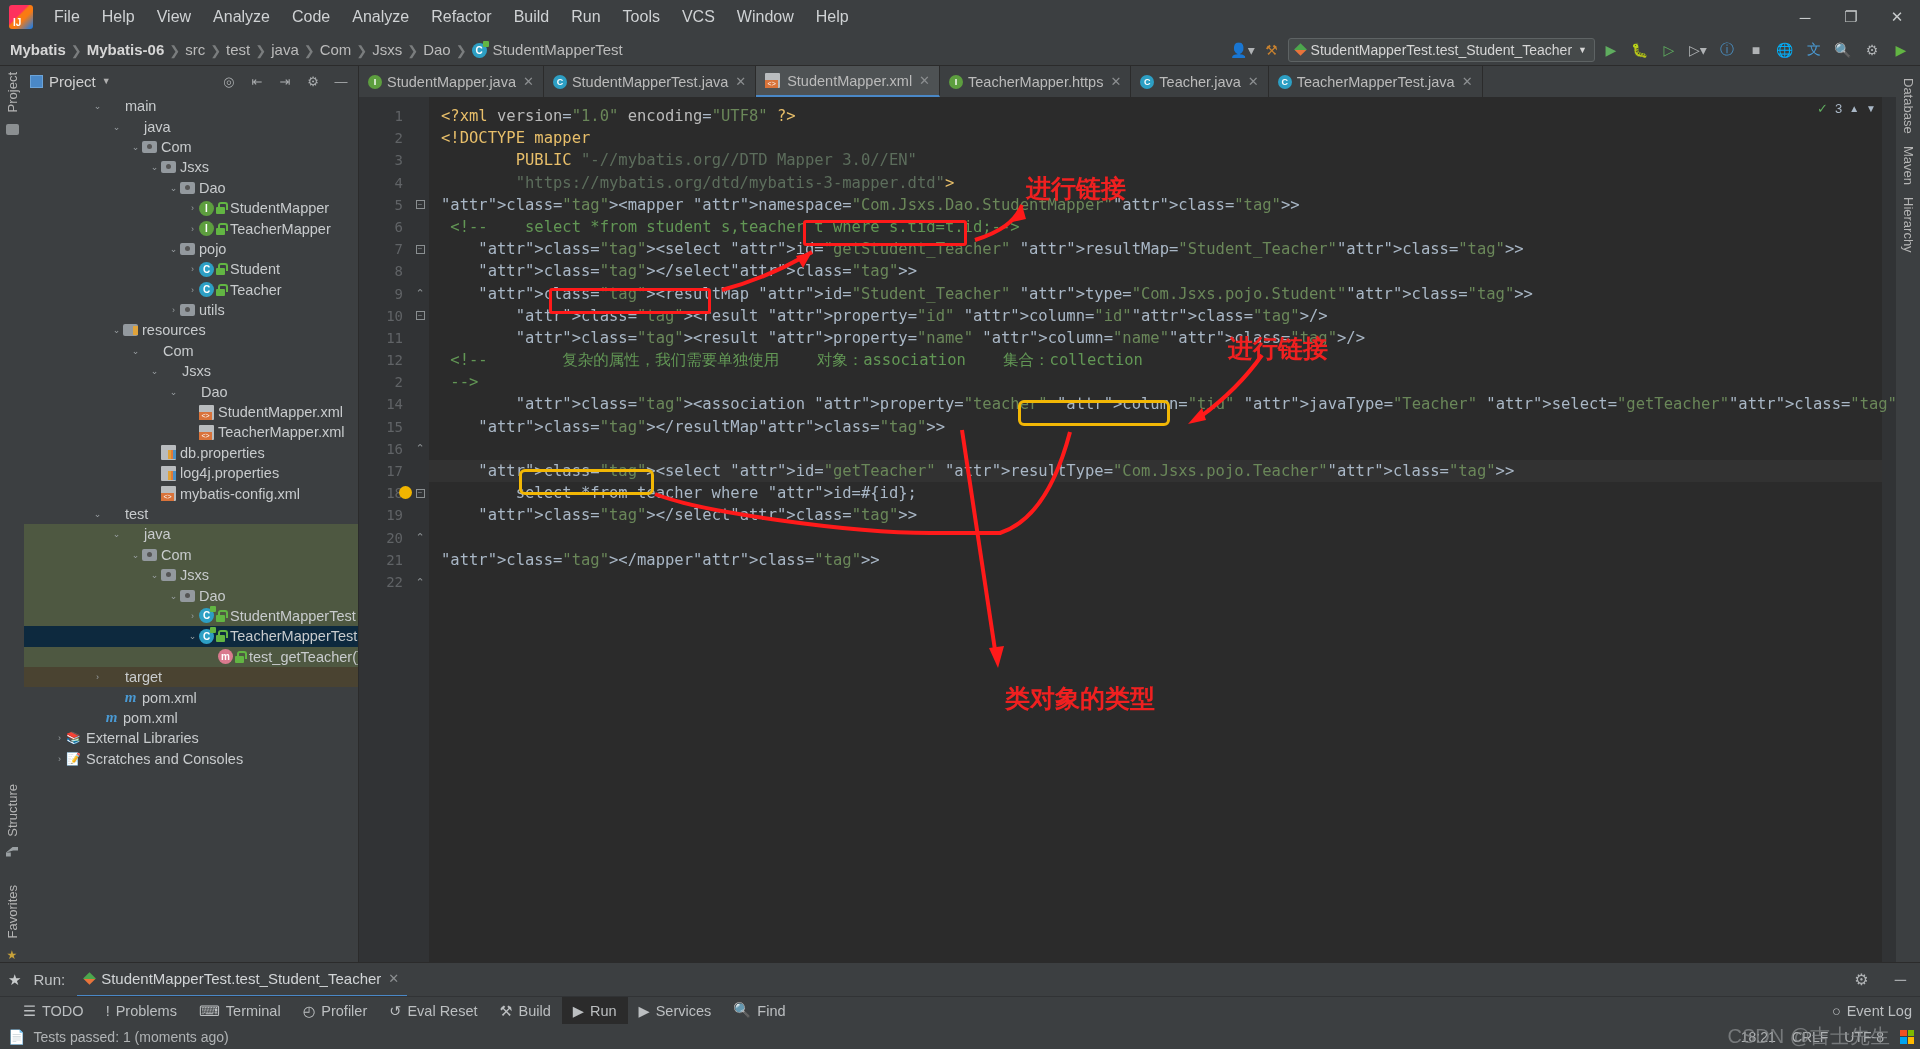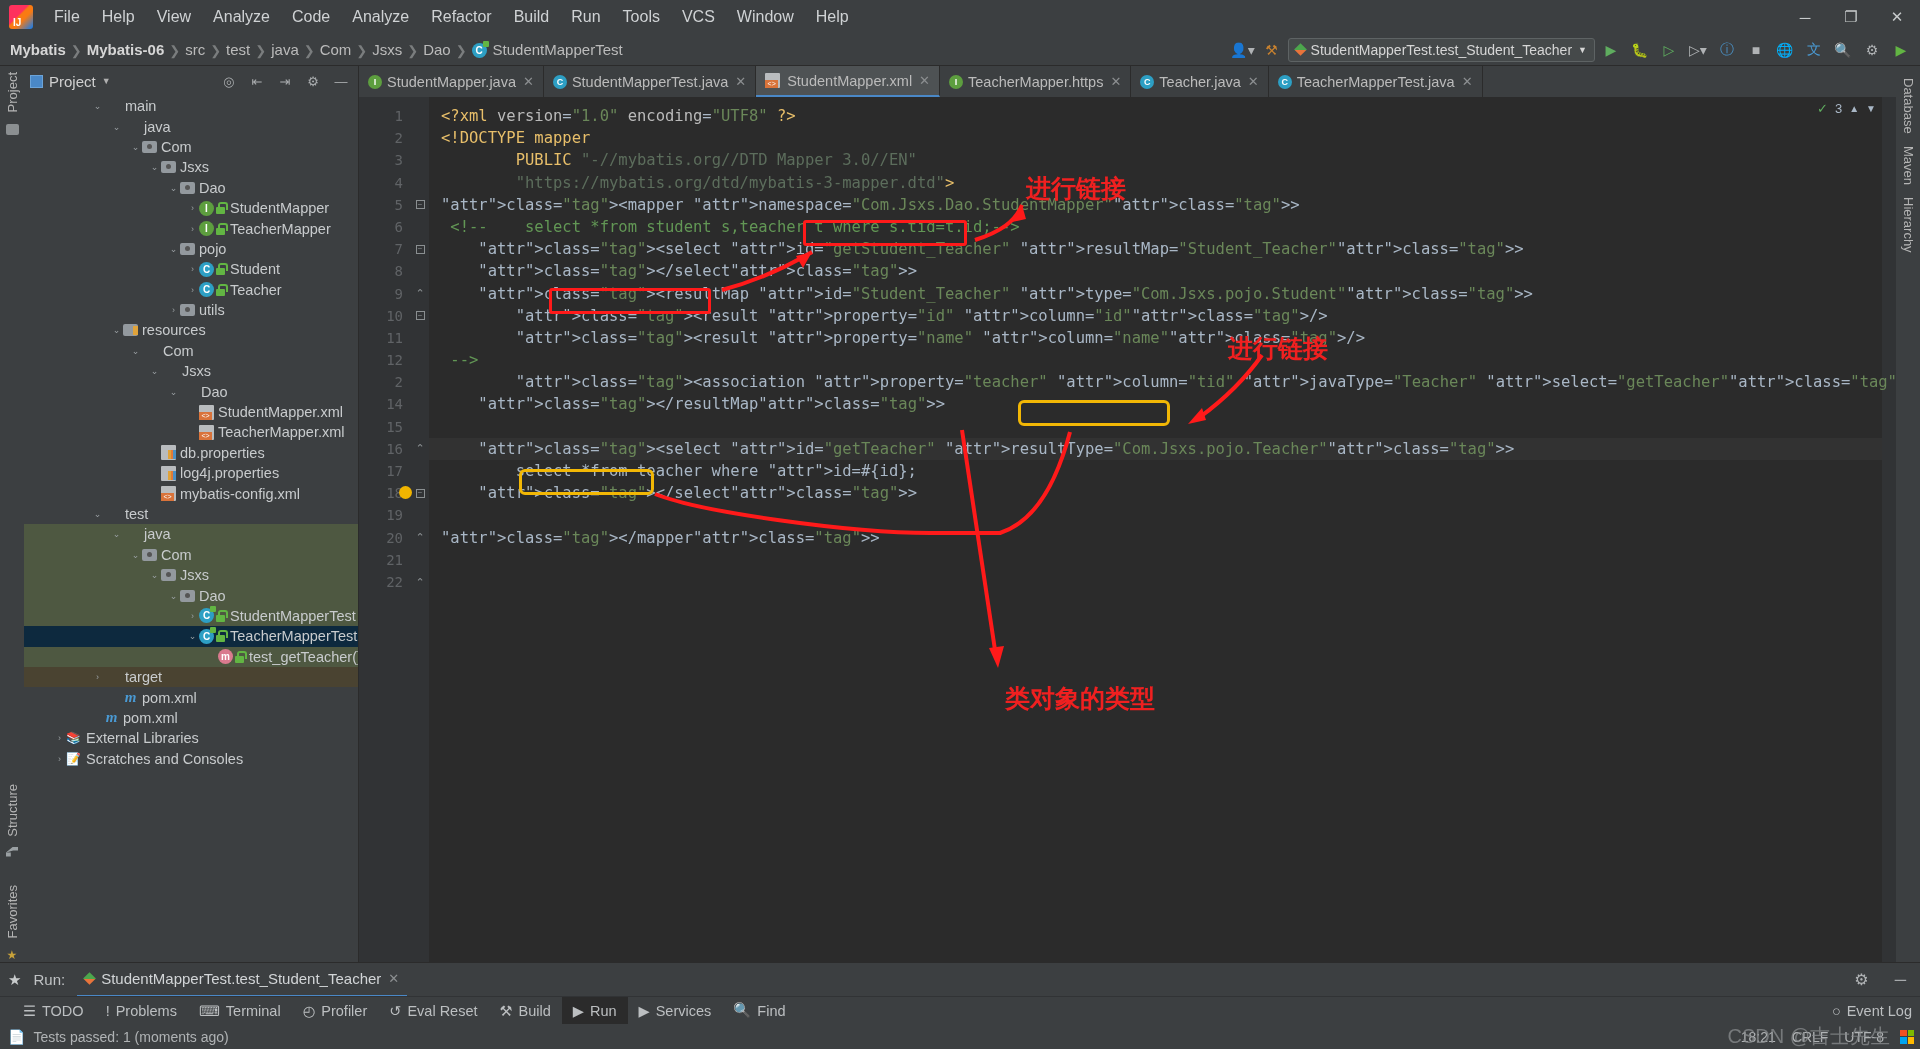--- a/index.html
+++ b/index.html
@@ -554,20 +554,21 @@
           <div class="cl"><span class="doct">&lt;!DOCTYPE mapper</span></div>
           <div class="cl"><span class="plain">        </span><span class="doct">PUBLIC </span><span class="url">"-//mybatis.org//DTD Mapper 3.0//EN"</span></div>
           <div class="cl"><span class="plain">        </span><span class="url">"https://mybatis.org/dtd/mybatis-3-mapper.dtd"</span><span class="doct">&gt;</span></div>
           <div class="cl"><span <span="" class="&lt;span">"attr"</span>&gt;class=<span class="str">"tag"</span>&gt;&lt;mapper <span class="&lt;span">"attr"</span>&gt;namespace=<span class="str">"Com.Jsxs.Dao.StudentMapper"</span><span <span="" class="&lt;span">"attr"</span>&gt;class=<span class="str">"tag"</span>&gt;&gt;</div>
           <div class="cl"><span class="cmt"> &lt;!--    select *from student s,teacher t where s.tid=t.id;--&gt;</span></div>
           <div class="cl">    <span <span="" class="&lt;span">"attr"</span>&gt;class=<span class="str">"tag"</span>&gt;&lt;select <span class="&lt;span">"attr"</span>&gt;id=<span class="str">"getStudent_Teacher"</span> <span class="&lt;span">"attr"</span>&gt;resultMap=<span class="str">"Student_Teacher"</span><span <span="" class="&lt;span">"attr"</span>&gt;class=<span class="str">"tag"</span>&gt;&gt;</div>
           <div class="cl">    <span <span="" class="&lt;span">"attr"</span>&gt;class=<span class="str">"tag"</span>&gt;&lt;/select<span <span="" class="&lt;span">"attr"</span>&gt;class=<span class="str">"tag"</span>&gt;&gt;</div>
           <div class="cl">    <span <span="" class="&lt;span">"attr"</span>&gt;class=<span class="str">"tag"</span>&gt;&lt;resultMap <span class="&lt;span">"attr"</span>&gt;id=<span class="str">"Student_Teacher"</span> <span class="&lt;span">"attr"</span>&gt;type=<span class="str">"Com.Jsxs.pojo.Student"</span><span <span="" class="&lt;span">"attr"</span>&gt;class=<span class="str">"tag"</span>&gt;&gt;</div>
           <div class="cl">        <span <span="" class="&lt;span">"attr"</span>&gt;class=<span class="str">"tag"</span>&gt;&lt;result <span class="&lt;span">"attr"</span>&gt;property=<span class="str">"id"</span> <span class="&lt;span">"attr"</span>&gt;column=<span class="str">"id"</span><span <span="" class="&lt;span">"attr"</span>&gt;class=<span class="str">"tag"</span>&gt;/&gt;</div>
           <div class="cl">        <span <span="" class="&lt;span">"attr"</span>&gt;class=<span class="str">"tag"</span>&gt;&lt;result <span class="&lt;span">"attr"</span>&gt;property=<span class="str">"name"</span> <span class="&lt;span">"attr"</span>&gt;column=<span class="str">"name"</span><span <span="" class="&lt;span">"attr"</span>&gt;class=<span class="str">"tag"</span>&gt;/&gt;</div>
+          <div class="cl"><span class="cmt"> &lt;!--        复杂的属性，我们需要单独使用    对象：association    集合：collection</span></div>
           <div class="cl"><span class="cmt"> --&gt;</span></div>
           <div class="cl">        <span <span="" class="&lt;span">"attr"</span>&gt;class=<span class="str">"tag"</span>&gt;&lt;association <span class="&lt;span">"attr"</span>&gt;property=<span class="str">"teacher"</span> <span class="&lt;span">"attr"</span>&gt;column=<span class="str">"tid"</span> <span class="&lt;span">"attr"</span>&gt;javaType=<span class="str">"Teacher"</span> <span class="&lt;span">"attr"</span>&gt;select=<span class="str">"getTeacher"</span><span <span="" class="&lt;span">"attr"</span>&gt;class=<span class="str">"tag"</span>&gt;/&gt;</div>
           <div class="cl">    <span <span="" class="&lt;span">"attr"</span>&gt;class=<span class="str">"tag"</span>&gt;&lt;/resultMap<span <span="" class="&lt;span">"attr"</span>&gt;class=<span class="str">"tag"</span>&gt;&gt;</div>
           <div class="cl"></div>
           <div class="cl hl">    <span <span="" class="&lt;span">"attr"</span>&gt;class=<span class="str">"tag"</span>&gt;&lt;select <span class="&lt;span">"attr"</span>&gt;id=<span class="str">"getTeacher"</span> <span class="&lt;span">"attr"</span>&gt;resultType=<span class="str">"Com.Jsxs.pojo.Teacher"</span><span <span="" class="&lt;span">"attr"</span>&gt;class=<span class="str">"tag"</span>&gt;&gt;</div>
           <div class="cl">        select *from teacher where <span class="&lt;span">"attr"</span>&gt;id=#{id};</div>
           <div class="cl">    <span <span="" class="&lt;span">"attr"</span>&gt;class=<span class="str">"tag"</span>&gt;&lt;/select<span <span="" class="&lt;span">"attr"</span>&gt;class=<span class="str">"tag"</span>&gt;&gt;</div>
           <div class="cl"></div>
           <div class="cl"><span <span="" class="&lt;span">"attr"</span>&gt;class=<span class="str">"tag"</span>&gt;&lt;/mapper<span <span="" class="&lt;span">"attr"</span>&gt;class=<span class="str">"tag"</span>&gt;&gt;</div>
           <div style="position: absolute; left: -30px; top: 389.4px; width: 13px; height: 13px; border-radius: 50%; background: rgb(240, 180, 0);"></div>

